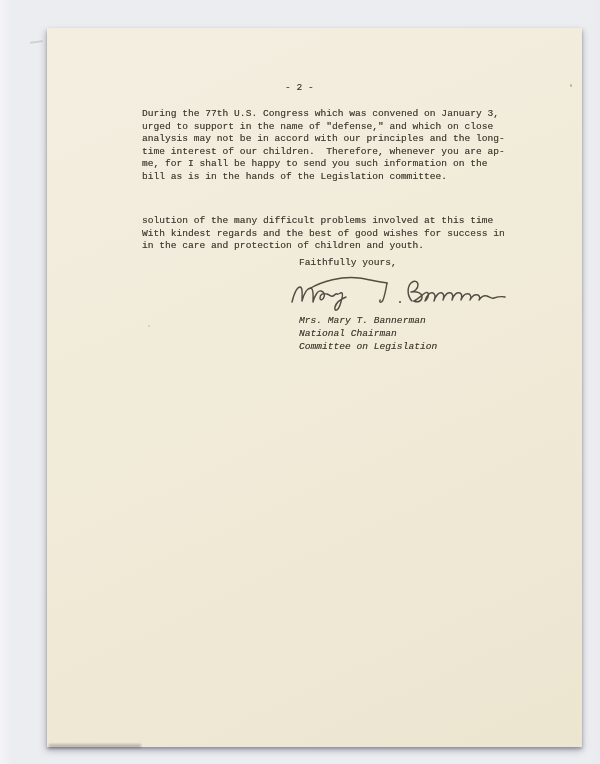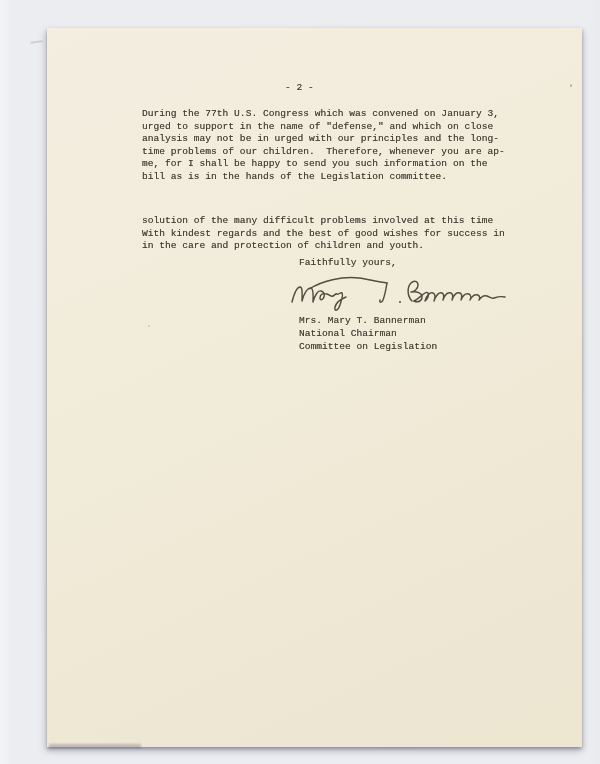--- a/index.html
+++ b/index.html
@@ -73,20 +73,21 @@
   }
   .signer-block {
     position: absolute;
     left: 252px;
     top: 287px;
     font-size: 9.6px;
     line-height: 12.75px;
   }
   .signer-block .line {
     white-space: pre;
+    font-style: italic;
   }
   .pencil-mark {
     position: absolute;
     height: 1.6px;
     background: #9a958b;
     opacity: 0.32;
     border-radius: 1px;
   }
   .pm-1 { left: 30px; top: 41px; width: 13px; transform: rotate(-9deg); }
   .pm-2 { left: 49px; top: 39px; width: 10px; transform: rotate(-11deg); }
@@ -117,22 +118,22 @@
   <div class="pencil-mark pm-2"></div>
   <div class="pencil-mark pm-3"></div>
 
   <div class="paper">
 
     <div class="page-number ink">- 2 -</div>
 
     <div class="para para-1 ink">
       <div class="line">During the 77th U.S. Congress which was convened on January 3,</div>
       <div class="line">urged to support in the name of "defense," and which on close</div>
-      <div class="line">analysis may not be in urged with our principles and the long-</div>
-      <div class="line">time problems of our children.  Therefore, whenever you are ap-</div>
+      <div class="line">analysis may not be in accord with our principles and the long-</div>
+      <div class="line">time interest of our children.  Therefore, whenever you are ap-</div>
       <div class="line">me, for I shall be happy to send you such information on the</div>
       <div class="line">bill as is in the hands of the Legislation committee.</div>
     </div>
 
     <div class="para para-2 ink">
       <div class="line">solution of the many difficult problems involved at this time</div>
       <div class="line">With kindest regards and the best of good wishes for success in</div>
       <div class="line">in the care and protection of children and youth.</div>
     </div>
 

